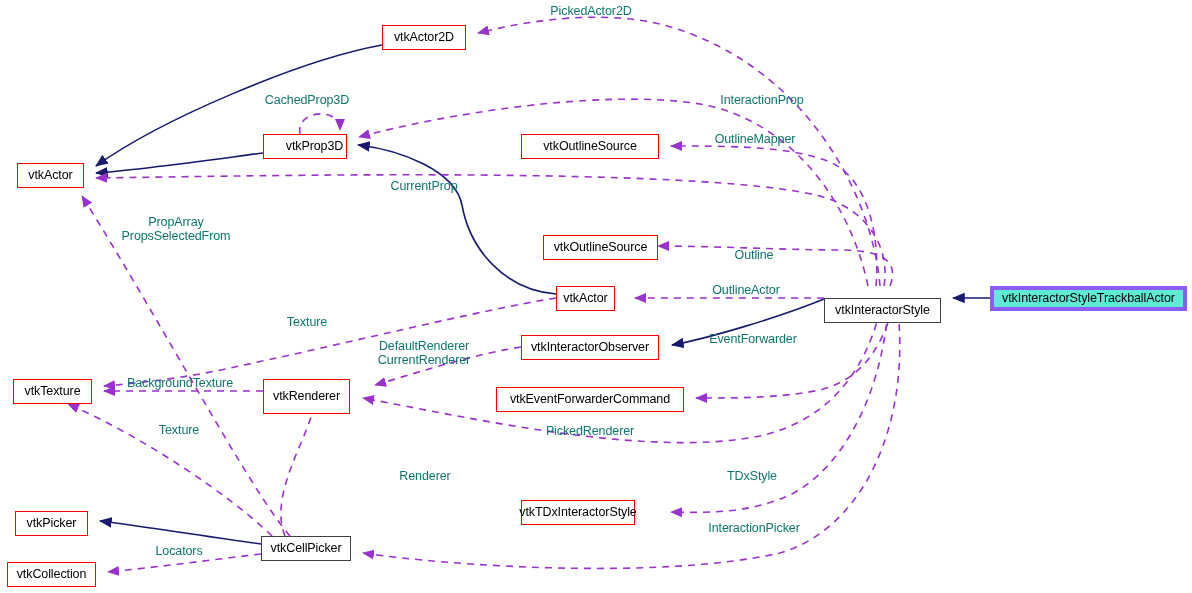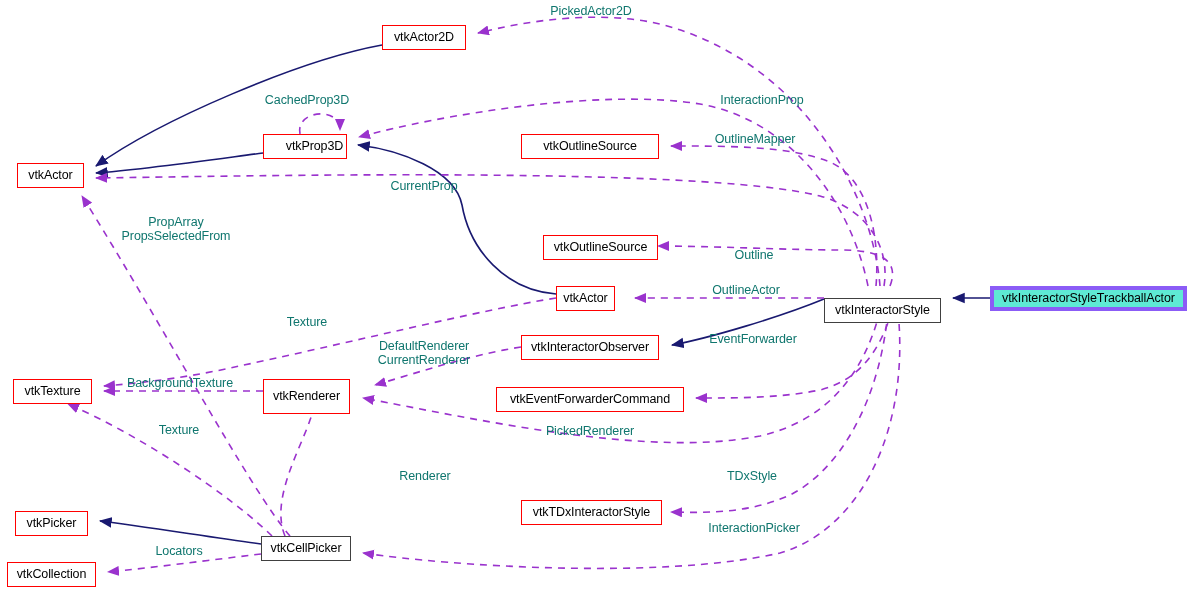--- a/index.html
+++ b/index.html
@@ -147,21 +147,21 @@
   </div>
 
   <div class="node" style="left:13px; top:379px; width:79px; height:25px;">
     <span>vtkTexture</span>
   </div>
 
   <div class="node" style="left:263px; top:379px; width:87px; height:35px;">
     <span>vtkRenderer</span>
   </div>
 
-  <div class="node" style="left:521px; top:500px; width:141px; height:25px;">
+  <div class="node" style="left:521px; top:500px; width:114px; height:25px;">
     <span>vtkTDxInteractorStyle</span>
   </div>
 
   <div class="node" style="left:15px; top:511px; width:73px; height:25px;">
     <span>vtkPicker</span>
   </div>
 
   <div class="node base" style="left:261px; top:536px; width:90px; height:25px;">
     <span>vtkCellPicker</span>
   </div>

